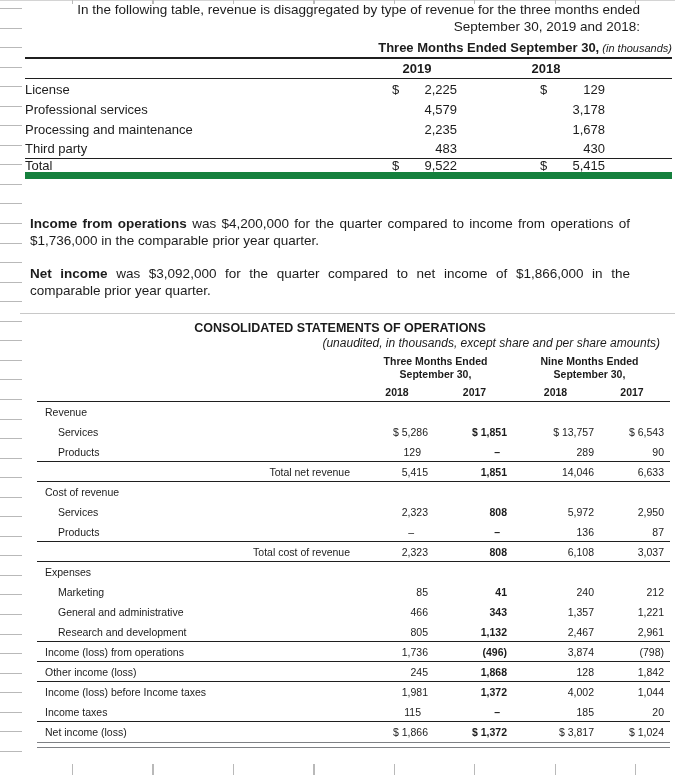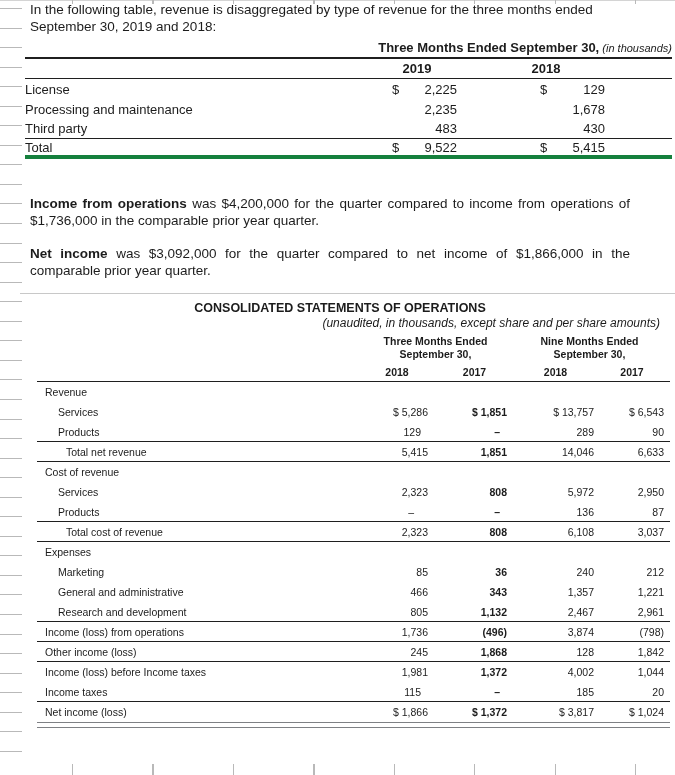--- a/index.html
+++ b/index.html
@@ -11,39 +11,39 @@
   .left-ruler{position:absolute;left:0;top:8px;width:22px;height:762px;
     background:repeating-linear-gradient(to bottom,#b9b9b9 0 1px,transparent 1px 19.55px);}
   .top-edge{position:absolute;left:0;top:0;width:675px;height:1px;background:#d4d4d4;}
   .top-ticks{position:absolute;left:72px;top:0;right:0;height:4px;
     background:repeating-linear-gradient(to right,#b9b9b9 0 1px,transparent 1px 80.5px);}
   .bottom-ticks{position:absolute;left:72px;bottom:0;right:0;height:11px;
     background:repeating-linear-gradient(to right,#b9b9b9 0 1px,transparent 1px 80.5px);}
 
   .content{position:absolute;left:0;top:0;width:675px;}
 
-  .intro{margin:1px 0 0 30px;width:610px;font-size:13.5px;line-height:17px;}
+  .intro{margin:1px 0 0 30px;width:610px;font-size:13.5px;line-height:17px;text-align:right;}
 
   
   .t1{margin-left:25px;width:647px;margin-top:4px;}
   .t1-header{text-align:right;line-height:15px;border-bottom:2px solid #1f1f1f;padding-bottom:1px;}
   .t1-header-main{font-weight:bold;font-size:13px;}
   .t1-header-note{font-style:italic;font-size:11px;}
   .t1-years{display:flex;align-items:center;height:19px;border-bottom:1.5px solid #1f1f1f;
     font-weight:bold;font-size:13px;}
   .t1-years .sp{flex:1;} .t1-years .y{width:68px;text-align:center;}
   .t1-years .g{width:61px;} .t1-years .e{width:92px;}
   .t1-row{display:flex;align-items:center;height:20px;font-size:13px;box-sizing:border-box;}
   .t1-label{flex:1;}
   .t1-cell{width:68px;display:flex;justify-content:flex-end;align-items:center;}
   .t1-cell.dollar{justify-content:space-between;}
   .t1-cell .num{padding-right:3px;}
   .t1-gap{width:80px;} .t1-endsp{width:64px;}
   .t1-row.rule-below{border-bottom:1px solid #1f1f1f;}
-  .t1-row.total{border-bottom:4px solid #15803d;}
+  .t1-row.total{border-bottom:7px solid #15803d;}
 
   
   .para{margin:16px 0 0 30px;width:600px;font-size:13.5px;line-height:17px;text-align:justify;}
   .para.first{margin-top:36px;}
 
   .section-divider{margin-top:14px;margin-left:20px;width:655px;height:1px;background:#c8c8c8;}
   .title{margin-top:6px;margin-left:20px;width:640px;text-align:center;font-weight:bold;font-size:12.5px;line-height:16px;}
   .subtitle{margin-left:20px;width:640px;text-align:right;font-style:italic;font-size:12px;line-height:15px;}
 
   
@@ -52,21 +52,21 @@
   .t2-groups .sp{flex:1;} .t2-groups .grp1{width:155px;} .t2-groups .grp2{width:153px;} .t2-groups .e{width:4px;}
   .t2-years{display:flex;align-items:center;height:18px;margin-top:2px;
     border-bottom:1.5px solid #1f1f1f;font-size:10.5px;font-weight:bold;}
   .t2-years .sp{flex:1;}
   .t2-years .y0{width:78px;text-align:center;} .t2-years .y1{width:77px;text-align:center;}
   .t2-years .y2{width:85px;text-align:center;} .t2-years .y3{width:68px;text-align:center;}
   .t2-years .e{width:4px;}
   .t2-row{display:flex;align-items:center;height:20px;font-size:10.5px;box-sizing:border-box;}
   .t2-label{flex:1;padding-left:8px;}
   .t2-row.ind1 .t2-label{padding-left:21px;}
-  .t2-row.ind2 .t2-label{padding-left:29px;}
+  .t2-row.ind2 .t2-label{padding-left:29px;text-align:right;}
   .t2-c{text-align:right;padding-right:2px;}
   .t2-c.w0{width:78px;} .t2-c.w1{width:77px;font-weight:bold;} .t2-c.w2{width:85px;} .t2-c.w3{width:68px;}
   .t2-c.dash{padding-right:9px;}
   .t2-end{width:4px;}
   .t2-row.rule-below{border-bottom:1px solid #1f1f1f;}
   .double-rule{height:6px;box-sizing:border-box;border-top:1.6px solid #7e8084;border-bottom:1.6px solid #7e8084;}
 </style>
 </head>
 <body>
 
@@ -94,20 +94,31 @@
           <div class="t1-row">
             <div class="t1-label">License</div>
             <div class="t1-cell dollar">
               <span class="cur">$</span>
               <span class="num">2,225</span>
             </div>
             <div class="t1-gap"></div>
             <div class="t1-cell dollar">
               <span class="cur">$</span>
               <span class="num">129</span>
+            </div>
+            <div class="t1-endsp"></div>
+          </div>
+          <div class="t1-row">
+            <div class="t1-label">Professional services</div>
+            <div class="t1-cell">
+              <span class="num">4,579</span>
+            </div>
+            <div class="t1-gap"></div>
+            <div class="t1-cell">
+              <span class="num">3,178</span>
             </div>
             <div class="t1-endsp"></div>
           </div>
           <div class="t1-row">
             <div class="t1-label">Processing and maintenance</div>
             <div class="t1-cell">
               <span class="num">2,235</span>
             </div>
             <div class="t1-gap"></div>
             <div class="t1-cell">
@@ -226,21 +237,21 @@
             <div class="t2-c w2">6,108</div>
             <div class="t2-c w3">3,037</div>
             <div class="t2-end"></div>
           </div>
           <div class="t2-row section">
             <div class="t2-label">Expenses</div>
           </div>
           <div class="t2-row ind1">
             <div class="t2-label">Marketing</div>
             <div class="t2-c w0">85</div>
-            <div class="t2-c w1">36</div>
+            <div class="t2-c w1">41</div>
             <div class="t2-c w2">240</div>
             <div class="t2-c w3">212</div>
             <div class="t2-end"></div>
           </div>
           <div class="t2-row ind1">
             <div class="t2-label">General and administrative</div>
             <div class="t2-c w0">466</div>
             <div class="t2-c w1">343</div>
             <div class="t2-c w2">1,357</div>
             <div class="t2-c w3">1,221</div>

